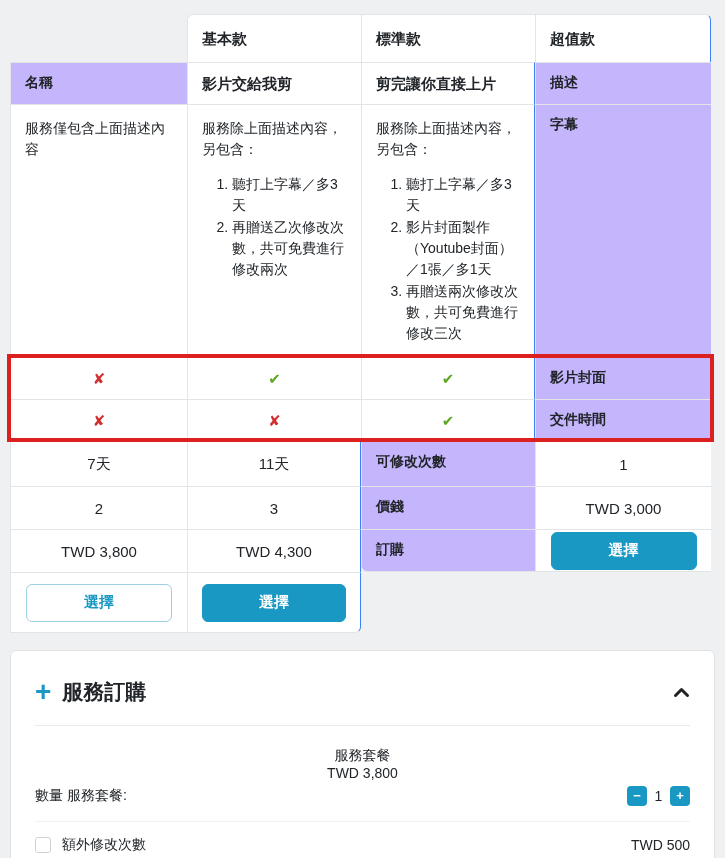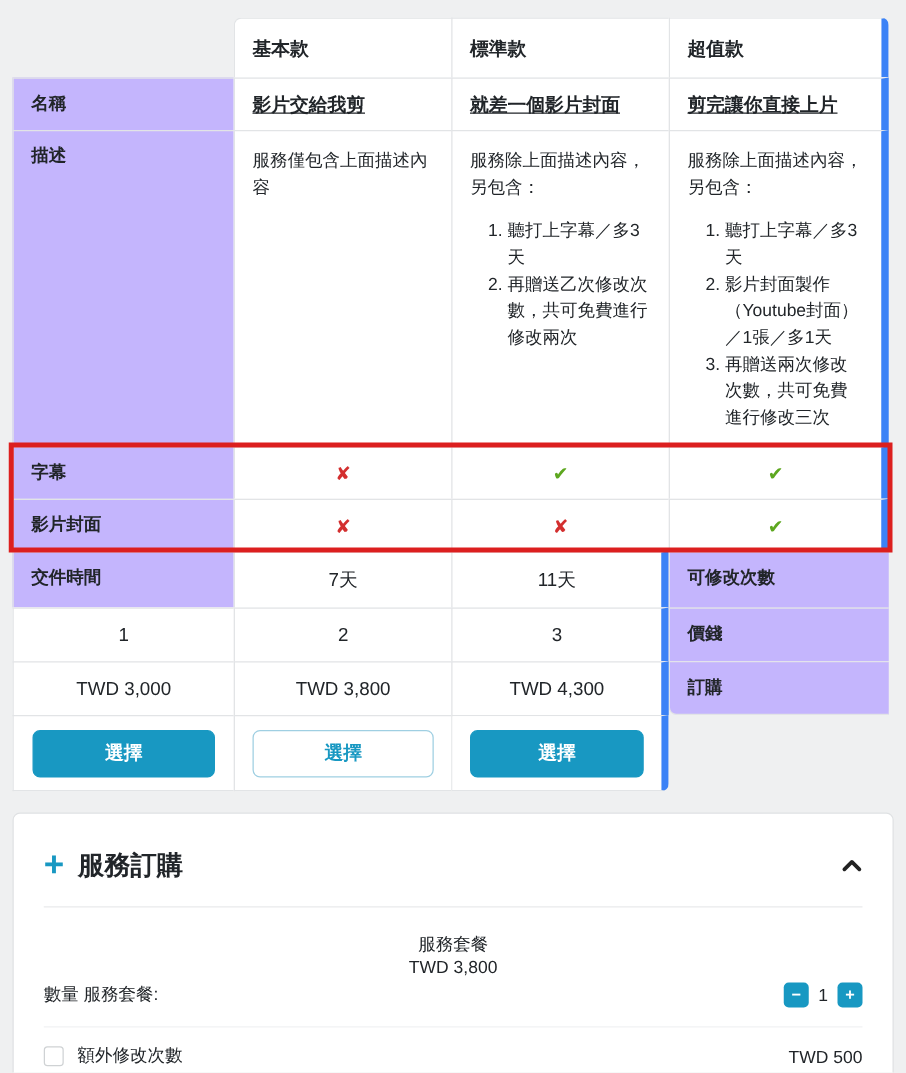--- a/index.html
+++ b/index.html
@@ -13,30 +13,30 @@
 
   
   .table-wrap { position: relative; margin: 14px 14px 0 10px; width: 701px; }
   .price-table {
     display: grid;
     grid-template-columns: 177px 174px 174px 176px;
     grid-template-rows: 48px 42px 253px 42px 42px 45px 43px 43px 61px;
     width: 701px;
   }
   .cell { background: #fff; border-left: 1px solid #e2e4e6; border-top: 1px solid #e2e4e6; padding: 11px 14px; font-size: 14px; }
-  .c-last { border-right: 6px solid #3b82f6; }
+  .c-last { border-right: 1px solid #3b82f6; }
   .r-last { border-bottom: 1px solid #e2e4e6; }
   .c-label { background: #c4b5fd; font-weight: bold; }
   .hdr-empty { background: transparent; border: none; }
   .hdr { font-weight: bold; font-size: 15px; padding-top: 15px; }
   .hdr-first { border-top-left-radius: 6px; }
   .hdr-last { border-top-right-radius: 6px; }
   .bl-first { border-bottom-left-radius: 6px; }
   .bl-last { border-bottom-right-radius: 6px; }
-  .name-cell { font-weight: bold; font-size: 15px; padding-top: 12px; text-decoration: underline; }
+  .name-cell { font-weight: bold; font-size: 15px; padding-top: 12px; }
   .desc-cell { font-size: 14px; line-height: 21px; padding-top: 13px; }
   .desc-cell ol { margin: 14px 0 0 0; padding-left: 30px; }
   .desc-cell li { margin-bottom: 1px; }
   .center { display: flex; align-items: center; justify-content: center; text-align: center; }
   .mark { font-size: 15px; font-weight: bold; }
   .mark-yes { color: #5da71f; }
   .mark-no  { color: #d32f2f; }
   .val { font-size: 15px; }
 
   .choose-btn {
@@ -108,21 +108,20 @@
 <div class="table-wrap">
   <div class="price-table">
 
     <div class="cell hdr-empty"></div>
     <div class="cell hdr hdr-first">基本款</div>
     <div class="cell hdr">標準款</div>
     <div class="cell hdr c-last hdr-last">超值款</div>
 
     <div class="cell c-label">名稱</div>
     <div class="cell name-cell">影片交給我剪</div>
-    <div class="cell name-cell">就差一個影片封面</div>
     <div class="cell name-cell c-last">剪完讓你直接上片</div>
 
     <div class="cell c-label">描述</div>
     <div class="cell desc-cell">
       <p>服務僅包含上面描述內容</p>
     </div>
     <div class="cell desc-cell">
       <p>服務除上面描述內容，另包含：</p>
       <ol>
         <li>聽打上字幕／多3天</li>

